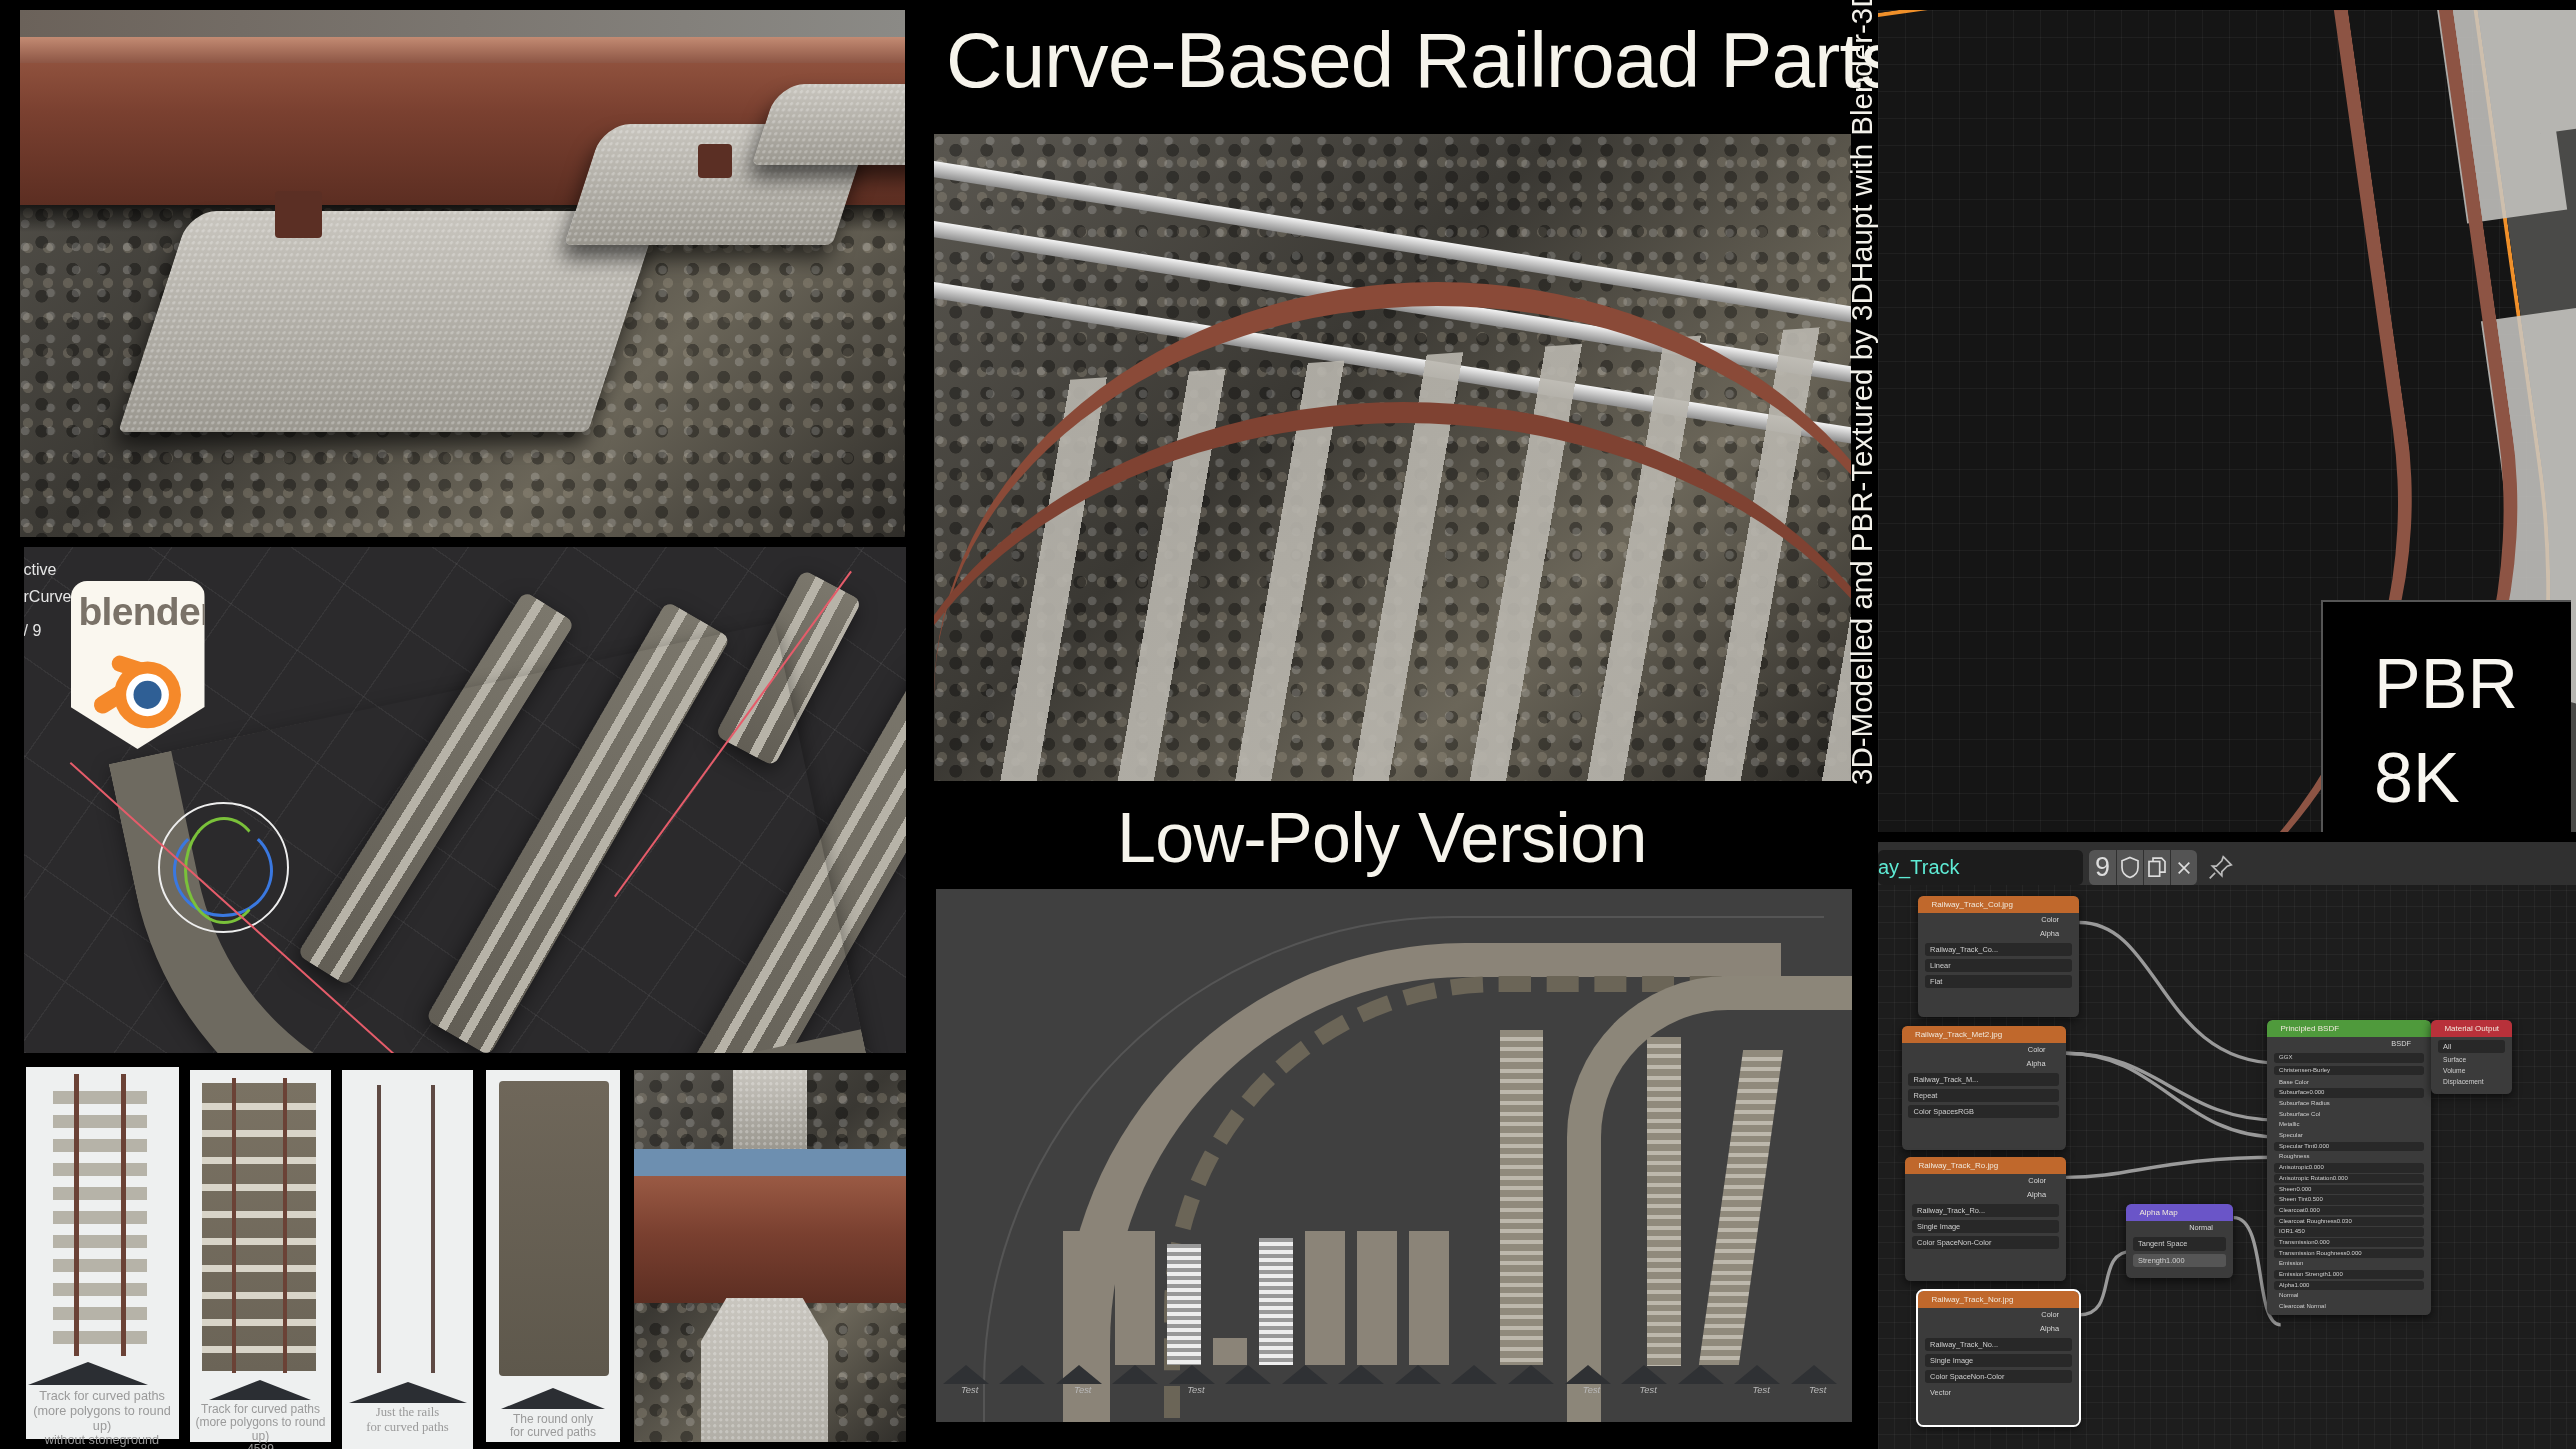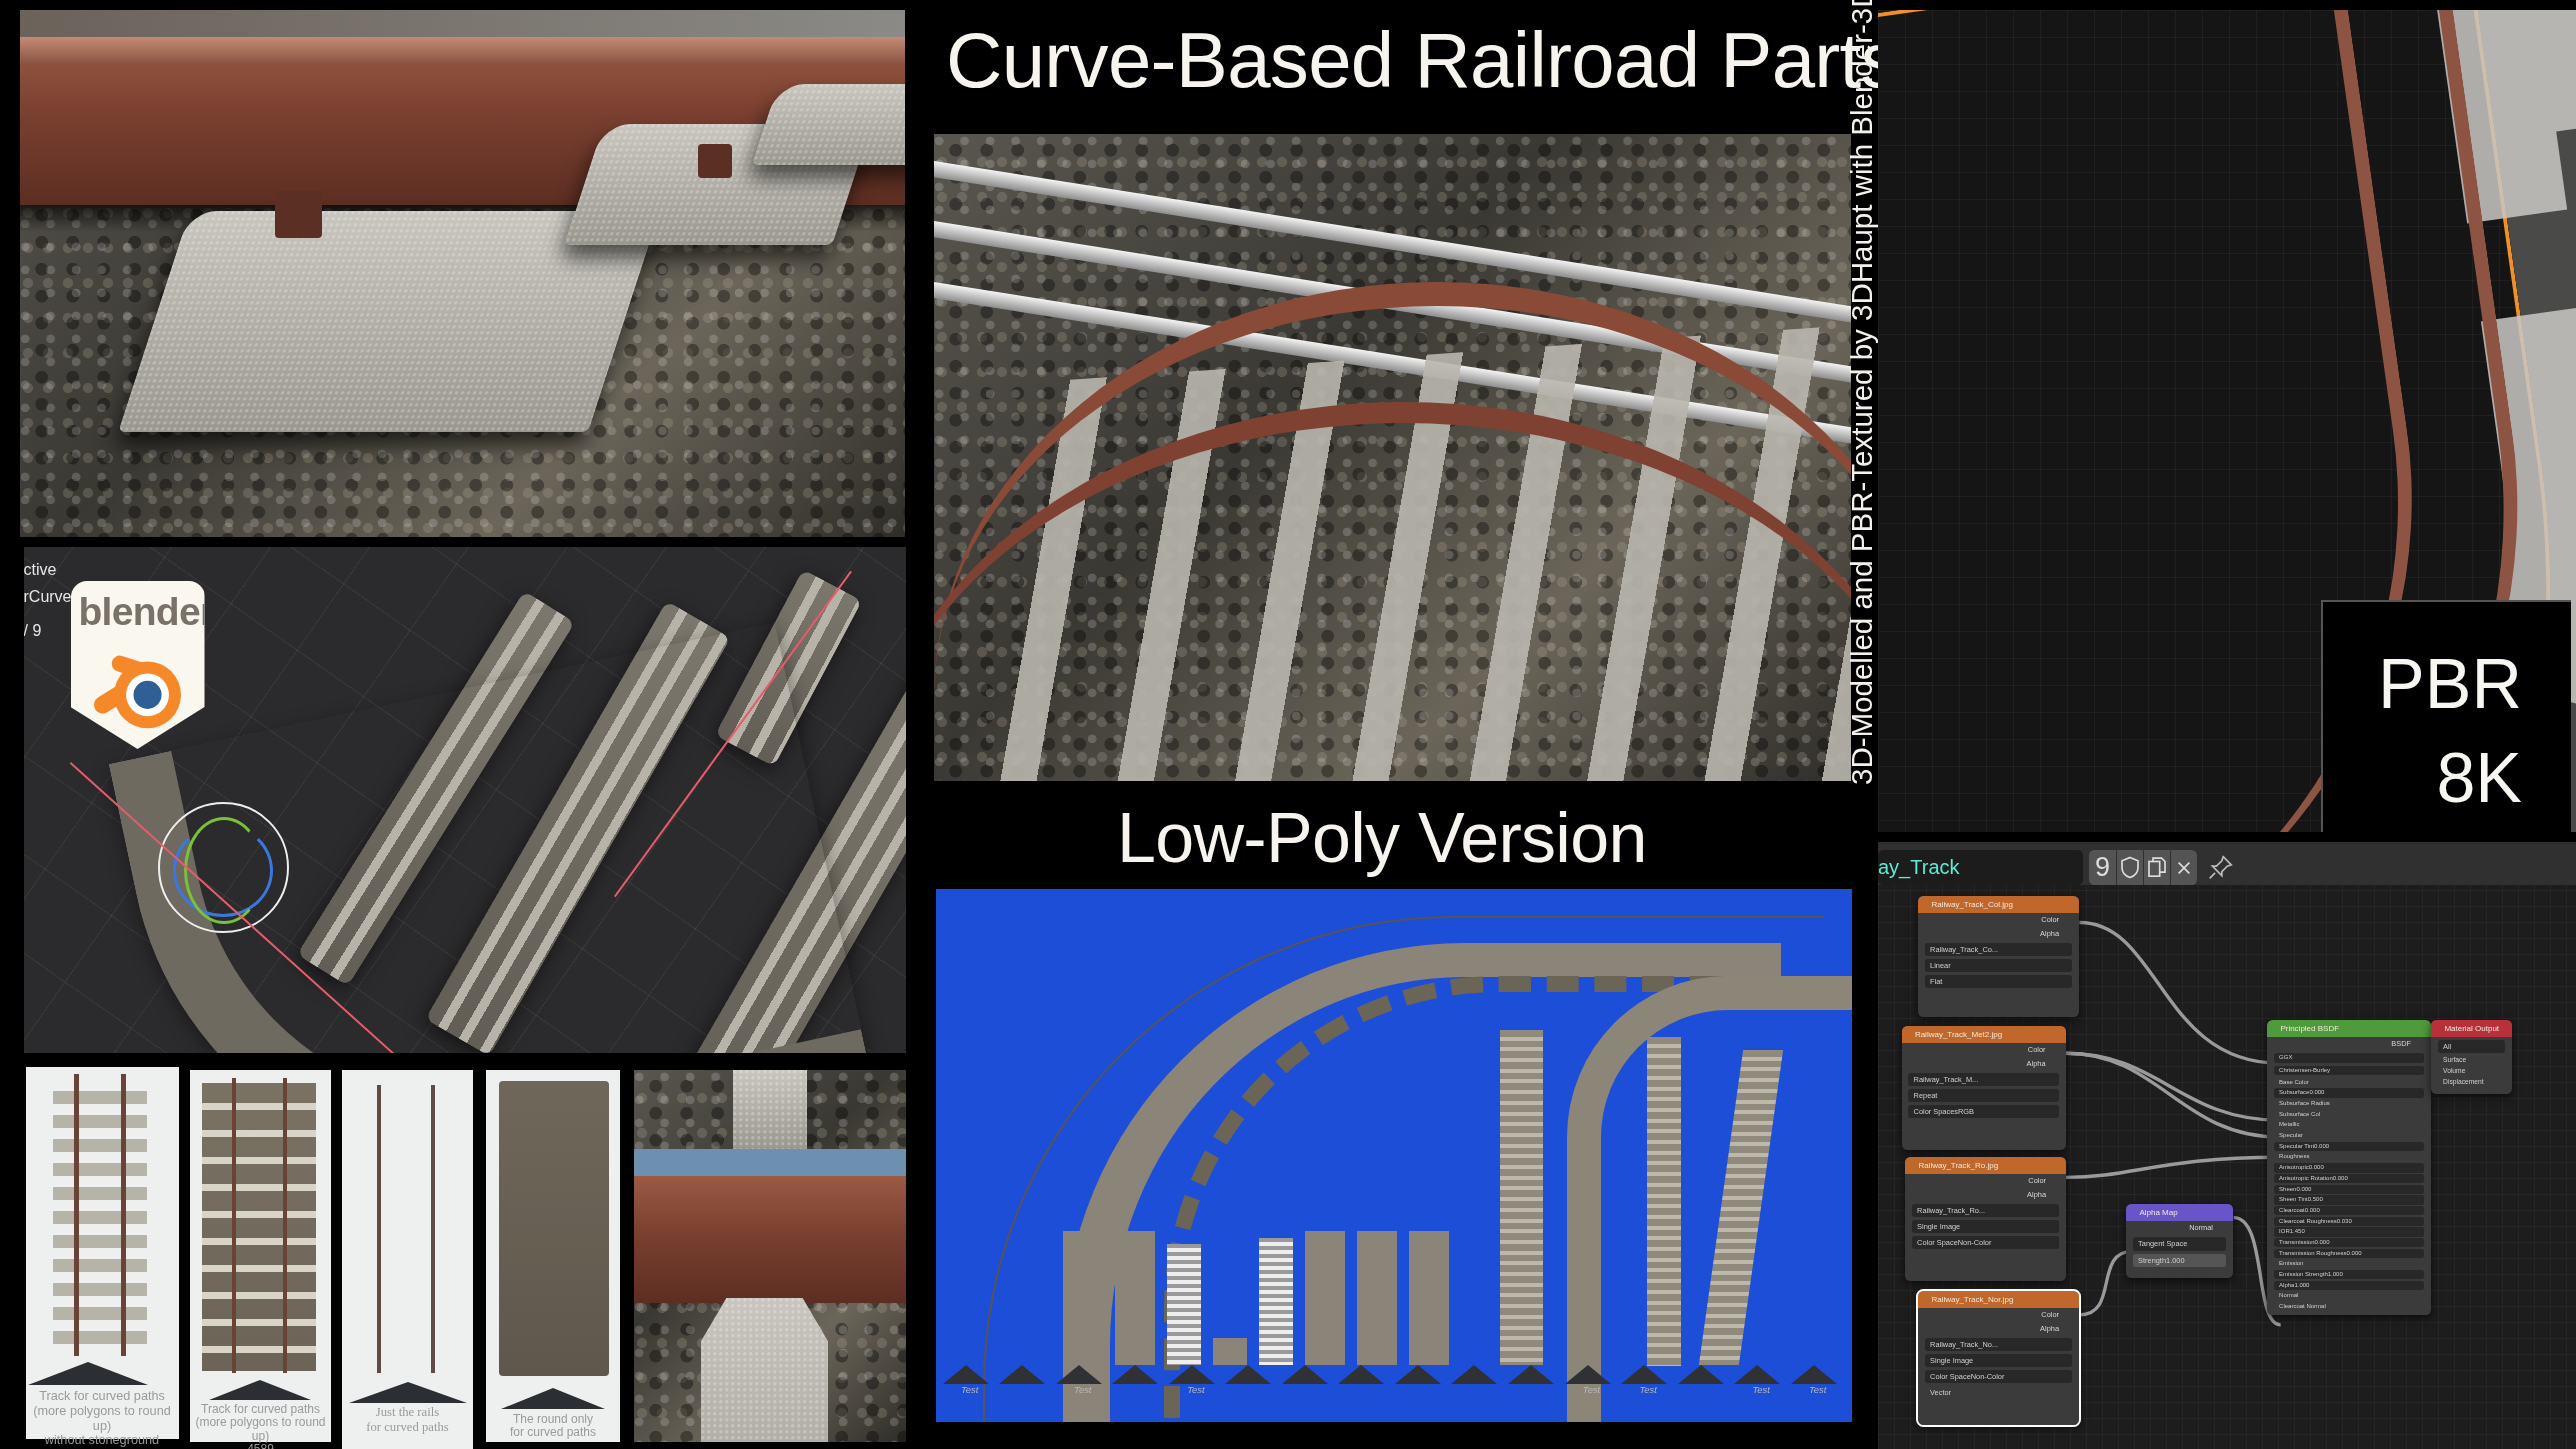--- a/index.html
+++ b/index.html
@@ -38,38 +38,38 @@
       linear-gradient(180deg,#7b776c,#625e55);border-radius:9.4px;box-shadow:0 6.7px 20px rgba(0,0,0,.5);}
   .blender-badge{background:#faf7ef;border-radius:16px 16px 0 0;}
   .blender-word{font-size:39px;font-weight:700;color:#7a7268;letter-spacing:-0.7px;}
 
   
   .thumb{background:#eef0f0;}
   .thumb-caption{font-size:14px;line-height:17.4px;color:#9a9a9a;text-align:center;}
   .tri{width:0;height:0;border-left:74px solid transparent;border-right:74px solid transparent;border-bottom:47px solid #2b2e33;}
 
   
-  #lowpoly{background:#1d4ed8;}
+  #lowpoly{background:#404040;}
   .lp-tri{width:0;height:0;border-left:23px solid transparent;border-right:23px solid transparent;border-bottom:19px solid #2f3134;}
   .lp-label{font-size:9.4px;color:#b9b9b9;font-style:italic;text-align:center;width:54px;}
 
   
   #nodes{background:
       linear-gradient(rgba(255,255,255,.04) 0.7px,transparent 0.7px) 0 0/16px 16px,
       linear-gradient(90deg,rgba(255,255,255,.04) 0.7px,transparent 0.7px) 0 0/16px 16px,#1d1d1d;}
   .hdrbar{background:#303030;}
   .name-field{background:#1c1c1c;border-radius:5.4px;font-size:20px;color:#5eead4;}
   .hdr-btn{background:#545454;color:#ddd;font-size:27px;display:flex;align-items:center;justify-content:center;}
   .node{background:#3b3b3b;border-radius:5.4px;box-shadow:0 2.7px 9.4px rgba(0,0,0,.6);}
   .node-hd{height:17.4px;border-radius:5.4px 5.4px 0 0;font-size:8px;color:#f0e8dc;padding-left:13.4px;line-height:17.4px;white-space:nowrap;overflow:hidden;}
   .node-row{font-size:7.4px;color:#d0d0d0;height:13.4px;line-height:13.4px;margin:2.7px 6.7px;background:#282828;border-radius:2.7px;padding-left:5.4px;display:flex;justify-content:flex-start;padding-right:5.4px;}
   .node-row.plain{background:transparent;}
   .node-out{font-size:7.4px;color:#d8d8d8;text-align:right;padding-right:20px;height:13.4px;line-height:13.4px;}
   .tex-list{font-size:20px;line-height:23px;color:#f2f0ea;white-space:nowrap;}
-  .pbr{font-size:70px;color:#f8f6f0;text-align:right;line-height:74px;}
+  .pbr{font-size:70px;color:#f8f6f0;text-align:left;line-height:74px;}
 </style>
 </head>
 <body>
 
 <div id="closeup" class="abs gravel" style="left:20px;top:10px;width:885px;height:527px;overflow:hidden;">
   <div class="abs" style="left:0;right:0;top:0;height:27px;background:linear-gradient(90deg,#6b625a,#8b8a86);"></div>
   <div class="abs rust rail"></div>
   <div class="abs rail-top"></div>
   <div class="abs" style="left:0;right:0;top:195px;height:27px;background:linear-gradient(180deg,rgba(0,0,0,.7),transparent);"></div>
   <div class="abs concrete sleeper" style="left:134px;top:201px;width:470px;height:221px;transform:skewX(-18deg);"></div>

